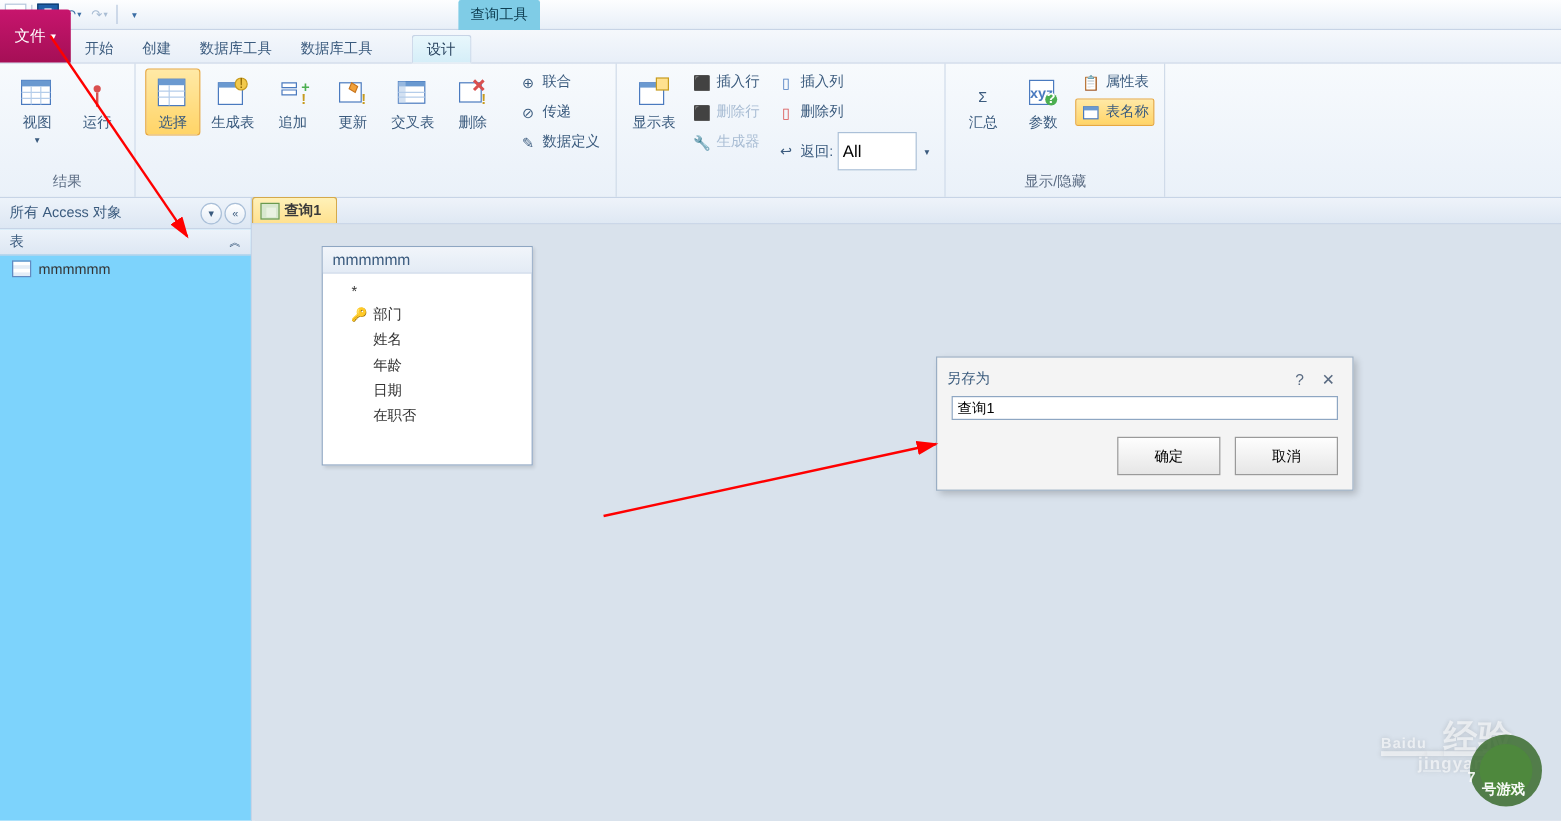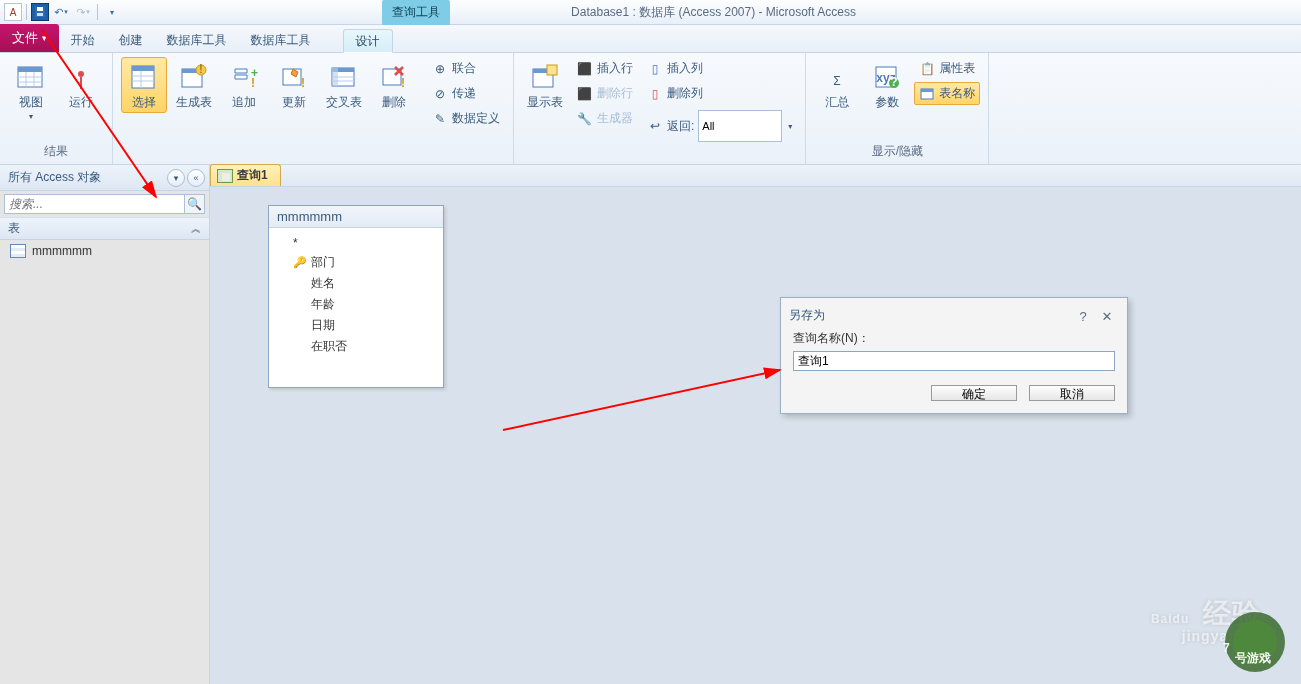--- a/index.html
+++ b/index.html
@@ -10,48 +10,48 @@
 .qat { display:flex; align-items:center; gap:2px; padding:0 4px; }
 .qat-ico { width:18px; height:18px; border:1px solid #b5c6dc; background:#fff; display:flex; align-items:center; justify-content:center; font-size:10px; color:#a33; }
 .qat-save { width:18px; height:18px; background:#1e5fa8; color:#fff; display:flex; align-items:center; justify-content:center; font-size:11px; border:1px solid #0d3a6e; }
 .qat-btn { width:20px; height:18px; display:flex; align-items:center; justify-content:center; color:#3b6ea5; font-size:11px; }
 .qat-sep { width:1px; height:16px; background:#b5c6dc; margin:0 2px; }
 .title-center { flex:1; text-align:center; color:#5a6b82; font-size:12px; }
 .tool-context { position:absolute; left:382px; top:0; height:25px; background:#7fcce6; color:#0e3e52; padding:0 10px; display:flex; align-items:center; font-size:12px; border-top-left-radius:2px; border-top-right-radius:2px; }
 
 
 .tabrow { height:28px; background:linear-gradient(#f5f8fc,#e8eff8); display:flex; align-items:flex-end; border-bottom:1px solid #c7d4e6; position:relative; }
-.file-tab { background:linear-gradient(#c7156d,#a50f56); color:#fff; height:28px; padding:0 12px; display:flex; align-items:center; font-size:13px; gap:4px; border-top-right-radius:3px; }
+.file-tab { background:linear-gradient(#c7156d,#a50f56); color:#fff; height:44px; padding:0 12px; display:flex; align-items:center; font-size:13px; gap:4px; border-top-right-radius:3px; }
 .file-tab::after { content:"▾"; font-size:9px; }
 .tab { padding:0 12px; height:24px; display:flex; align-items:center; color:#3b5b7e; cursor:pointer;margin-top:18px; }
 .tab.active { background:#fff; border:1px solid #c7d4e6; border-bottom:1px solid #fff; border-top-left-radius:3px; border-top-right-radius:3px; margin-bottom:-1px; color:#2a4560; }
 .tab.context { background:linear-gradient(#e8f7fc,#d5eef8); }
 
 
 .ribbon { height:112px; background:linear-gradient(#f7fafd,#eaf1f9); border-bottom:1px solid #c7d4e6; display:flex; }
 .group { border-right:1px solid #d0dbe9; padding:4px 8px 0; display:flex; flex-direction:column; justify-content:space-between; }
 .group-body { display:flex; gap:4px; flex:1; align-items:flex-start; }
 .group-label { text-align:center; color:#5a6b82; font-size:12px; padding:2px 0 4px; }
 .big-btn { width:46px; display:flex; flex-direction:column; align-items:center; gap:3px; padding:3px 2px; border:1px solid transparent; border-radius:3px; cursor:pointer; }
 .big-btn.sel { background:linear-gradient(#ffe9a6,#ffd467); border:1px solid #e8a83e; }
 .big-btn .ico { width:32px; height:32px; display:flex; align-items:center; justify-content:center; }
 .big-btn .lbl { font-size:12px; color:#3b5b7e; text-align:center; line-height:1.1; }
 .big-btn .dd { font-size:8px; color:#3b5b7e; }
 .sml-col { display:flex; flex-direction:column; gap:2px; }
 .sml-btn { display:flex; align-items:center; gap:4px; padding:2px 4px; color:#3b5b7e; font-size:12px; cursor:pointer; border:1px solid transparent; border-radius:2px; }
 .sml-btn.hi { background:linear-gradient(#ffe9a6,#ffd467); border:1px solid #e8a83e; }
 .sml-btn .si { width:16px; height:16px; display:flex; align-items:center; justify-content:center; font-size:12px; }
-.rtn-input { width:84px; height:18px; border:1px solid #abc0d8; background:#fff; padding:15px 3px; font-size:11px; }
+.rtn-input { width:66px; height:18px; border:1px solid #abc0d8; background:#fff; padding:15px 3px; font-size:14px; }
 
 
 svg { display:block; }
 
 
 .main { display:flex; height:calc(684px - 25px - 28px - 112px); }
-.navpane { width:210px; background:#e5e5e5; border-right:1px solid #c7d4e6; display:flex; flex-direction:column; }
+.navpane { width:210px; background:#7dd3fc; border-right:1px solid #c7d4e6; display:flex; flex-direction:column; }
 .nav-head { display:flex; align-items:center; height:26px; background:linear-gradient(#edf3fa,#dde7f3); border-bottom:1px solid #c7d4e6; padding:0 4px 0 8px; color:#3b5b7e; font-size:13px; }
 .nav-head .sp { flex:1; }
 .nav-head .bt { width:18px; height:18px; border:1px solid #a9bfd8; border-radius:9px; background:linear-gradient(#fff,#e5edf6); display:flex; align-items:center; justify-content:center; font-size:9px; color:#3b5b7e; margin-left:2px; cursor:pointer;}
 .search-row { display:flex; padding:3px 4px; border-bottom:1px solid #d6dfeb; }
 .search-row input { flex:1; border:1px solid #abc0d8; height:20px; padding:0 4px; font-style:italic; color:#888; font-size:12px; }
 .search-row .mg { width:20px; height:20px; border:1px solid #abc0d8; border-left:none; background:#f1f5fa; display:flex; align-items:center; justify-content:center; color:#3b6ea5; font-size:12px; cursor:pointer; }
 .cat-head { height:22px; background:linear-gradient(#edf3fa,#dde7f3); border-bottom:1px solid #c7d4e6; display:flex; align-items:center; padding:0 8px; color:#3b5b7e; font-size:12px; }
 .cat-head .ar { margin-left:auto; font-size:10px; }
 .nav-item { display:flex; align-items:center; gap:6px; padding:4px 10px; color:#333; font-size:12px; cursor:pointer; }
 .tbl-ico { width:16px; height:14px; border:1px solid #638ac0; background:linear-gradient(#fff 50%,#e4edf7 50%); background-size:100% 6px; }
@@ -74,27 +74,27 @@
 
 
 .dialog { position:absolute; left:780px; top:297px; width:348px; background:#f4f4f4; border:1px solid #9aaec4; box-shadow:3px 3px 6px rgba(0,0,0,.2); }
 .dlg-title { height:26px; display:flex; align-items:flex-end; padding:0 8px; color:#395a7c; font-size:12px; }
 .dlg-title .sp { flex:1; }
 .dlg-title .hb { width:24px; text-align:center; color:#5a6b82; cursor:pointer; font-size:13px; }
 .dlg-body { padding:6px 12px 12px; }
 .dlg-label { color:#333; font-size:12px; margin-bottom:4px; display:block; }
 .dlg-input { width:100%; border:1px solid #8ea6c2; height:20px; padding:0 4px; font-size:12px; }
 .dlg-btns { display:flex; justify-content:flex-end; gap:12px; margin-top:14px; }
-.dlg-btn { width:86px; height:16px; background:linear-gradient(#fefefe,#e6e6e6); border:1px solid #9a9a9a; font-size:12px; cursor:pointer; }
+.dlg-btn { width:86px; height:32px; background:linear-gradient(#fefefe,#e6e6e6); border:1px solid #9a9a9a; font-size:12px; cursor:pointer; }
 
 
 .arrow-svg { position:absolute; pointer-events:none; }
 
 
-.wm1 { position:absolute; right:40px; bottom:40px; color:rgba(255,255,255,.6); font-size:46px; font-weight:bold; font-family:Arial; text-shadow:0 0 4px rgba(0,0,0,.15); letter-spacing:1px; pointer-events:none;}
+.wm1 { position:absolute; right:40px; bottom:40px; color:rgba(255,255,255,.6); font-size:46px; font-weight:bold; font-family:Arial; text-shadow:0 0 4px rgba(0,0,0,.15); letter-spacing:1px; pointer-events:none;text-decoration:underline;}
 .wm1 small{font-size:14px;display:block;text-align:right;margin-top:-6px;}
 .wm2 { position:absolute; right:6px; bottom:6px; width:120px; height:72px; pointer-events:none;}
 </style>
 </head>
 <body>
 
 <div class="titlebar">
   <div class="qat">
     <div class="qat-ico">A</div>
     <div class="qat-sep"></div>
@@ -104,21 +104,20 @@
           <rect x="3" y="1" width="6" height="4" fill="#fff"></rect>
           <rect x="3" y="7" width="6" height="3" fill="#cde3f5"></rect>
         </svg>
     </div>
     <div class="qat-btn">↶<span style="font-size:7px;margin-left:1px">▾</span></div>
     <div class="qat-btn" style="color:#a9bdd4">↷<span style="font-size:7px;margin-left:1px">▾</span></div>
     <div class="qat-sep"></div>
     <div class="qat-btn" style="font-size:8px">▾</div>
   </div>
   <div class="tool-context">查询工具</div>
-  <div class="title-center">Database1 : 数据库 (Access 2007) - Microsoft Access</div>
 </div>
 
 <div class="tabrow">
   <div class="file-tab">文件</div>
   <div class="tab">开始</div>
   <div class="tab">创建</div>
   <div class="tab">数据库工具</div>
   <div class="tab">数据库工具</div>
   <div style="width:20px"></div>
   <div class="tab active context">设计</div>
@@ -327,24 +326,20 @@
 
 <div class="main">
 
   <div class="navpane">
     <div class="nav-head">
       <span>所有 Access 对象</span>
       <span class="sp"></span>
       <span class="bt">▾</span>
       <span class="bt">«</span>
     </div>
-    <div class="search-row">
-      <input placeholder="搜索..." style="">
-      <div class="mg">🔍</div>
-    </div>
     <div class="cat-head">
       <span>表</span>
       <span class="ar">︽</span>
     </div>
     <div class="nav-item">
       <span class="tbl-ico"></span>
       <span>mmmmmm</span>
     </div>
   </div>
 
@@ -389,21 +384,20 @@
 </div>
 
 <div class="dialog">
   <div class="dlg-title">
     <span>另存为</span>
     <span class="sp"></span>
     <span class="hb">?</span>
     <span class="hb">✕</span>
   </div>
   <div class="dlg-body">
-    <label class="dlg-label">查询名称(N)：</label>
     <input class="dlg-input" value="查询1" style="">
     <div class="dlg-btns">
       <button class="dlg-btn">确定</button>
       <button class="dlg-btn">取消</button>
     </div>
   </div>
 </div>
 
 <svg class="arrow-svg" style="left:36px; top:22px;" width="140" height="190">
   <defs>

